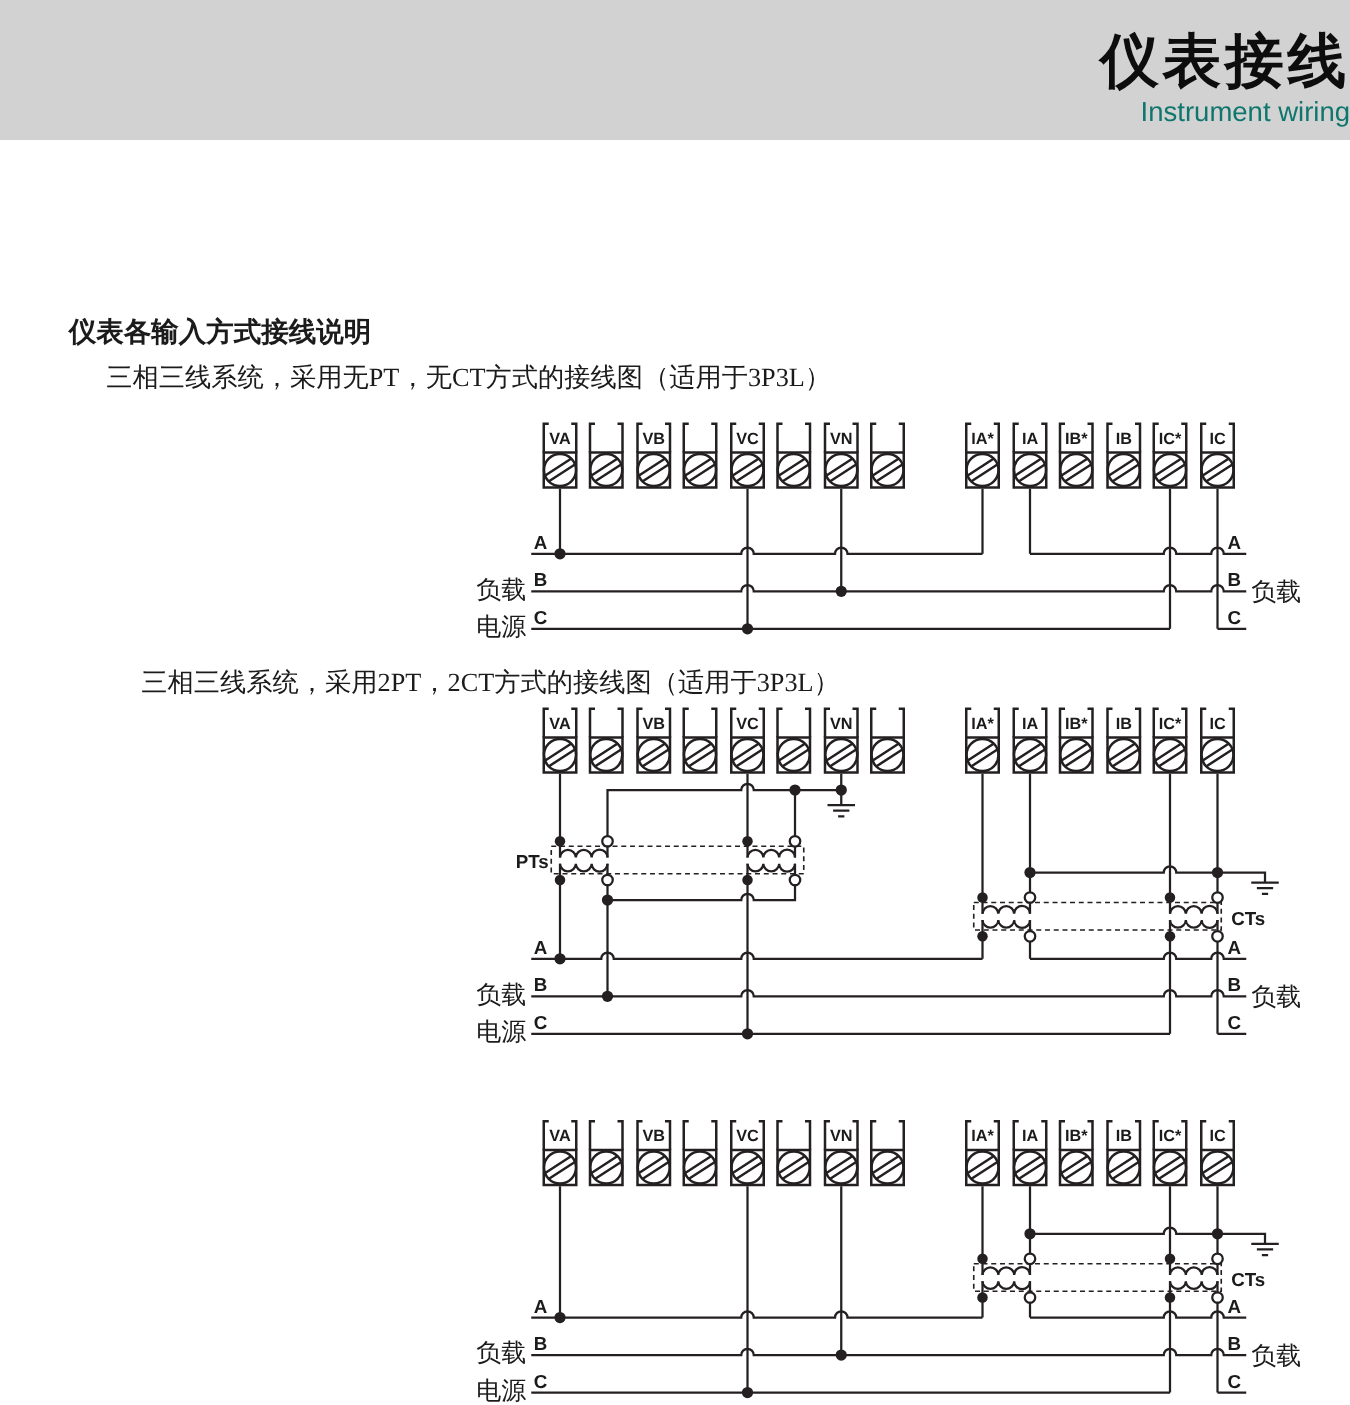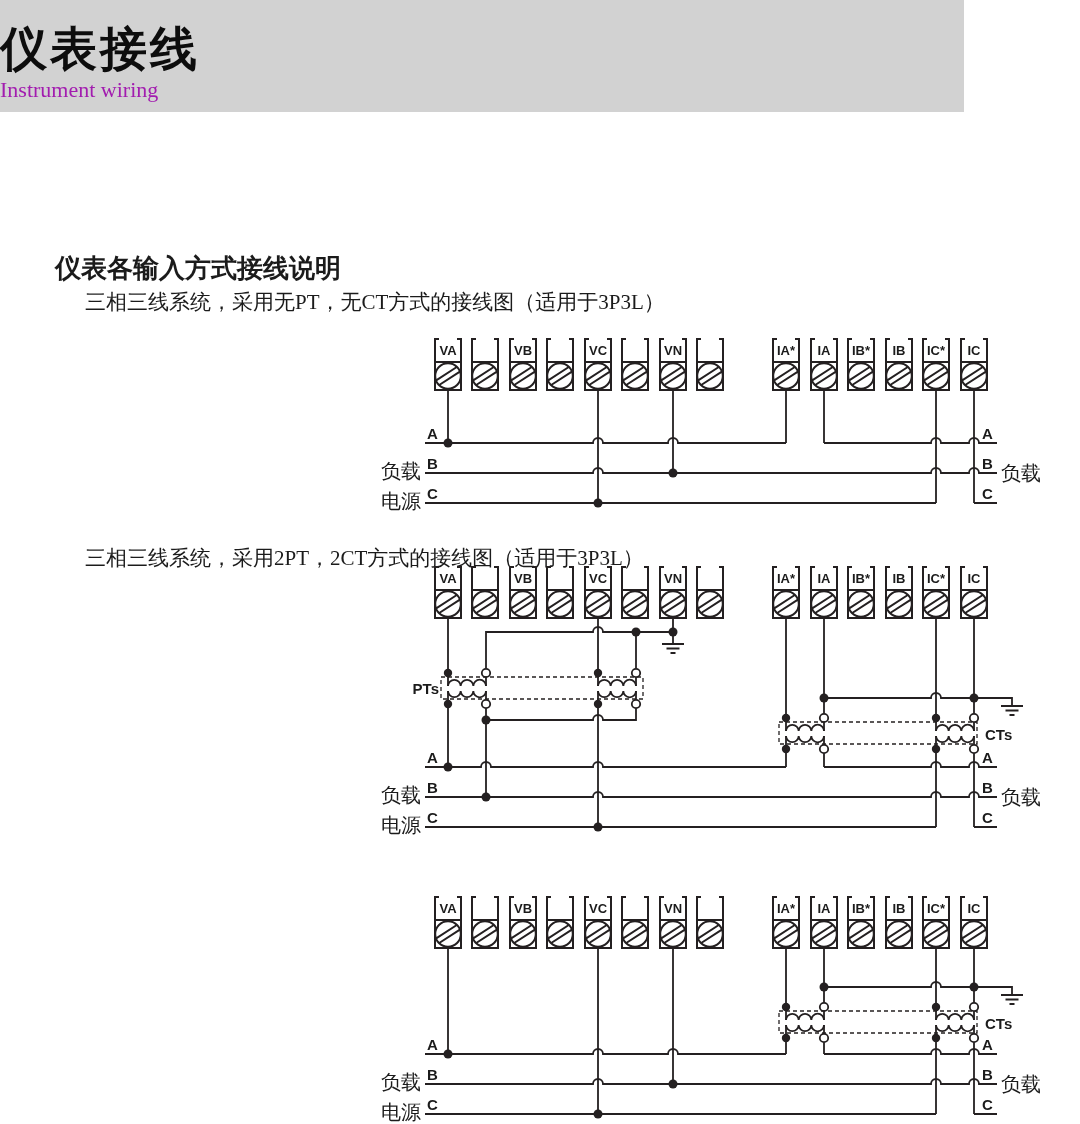--- a/index.html
+++ b/index.html
@@ -1,22 +1,22 @@
 <!DOCTYPE html>
 <html><head>
 <meta charset="utf-8">
 <style>
   html,body{margin:0;padding:0;background:#fff;}
   .page{position:relative;width:1080px;height:1124px;background:#ffffff;overflow:hidden;color:#1b1b1b;}
-  .banner{position:absolute;left:0;top:0;width:964px;height:112px;background:#d2d2d2;text-align:left;}
+  .banner{position:absolute;left:0;top:0;width:1080px;height:112px;background:#d2d2d2;text-align:right;}
   .banner h1{margin:0;padding-top:18px;font-family:"Liberation Sans",sans-serif;font-weight:bold;font-size:47px;letter-spacing:3px;color:#0d0d0d;}
-  .banner .sub{margin-top:-4px;font-family:Liberation Serif, serif;font-size:22px;color:#a21caf;}
-  .heading{position:absolute;left:55px;top:251px;font-family:"Liberation Serif",serif;font-weight:bold;font-size:26px;}
+  .banner .sub{margin-top:-4px;font-family:Liberation Sans, sans-serif;font-size:22px;color:#0f766e;}
+  .heading{position:absolute;left:55px;top:251px;font-family:"Liberation Serif",serif;font-weight:bold;font-size:22px;}
   .caption{position:absolute;left:85px;font-family:"Liberation Serif",serif;font-size:21px;white-space:nowrap;text-align:center;}
-  .cap1{top:288px;} .cap2{top:544px;} .cap3{top:850px;}
+  .cap1{top:288px;} .cap2{top:532px;margin-left:28px;} .cap3{top:850px;}
   svg.diag{position:absolute;left:0;}
   .d1{top:330px;} .d2{top:558px;} .d3{top:888px;}
   .w{stroke:#242021;stroke-width:1.8;fill:none;}
   .w2{stroke:#242021;stroke-width:2;fill:none;}
   .dot{fill:#242021;stroke:none;}
   .opn{fill:#ffffff;stroke:#242021;stroke-width:1.8;}
   .dash{fill:none;stroke:#242021;stroke-width:1.3;stroke-dasharray:4 3;}
   .tl{font-family:"Liberation Sans",sans-serif;font-weight:bold;font-size:13px;text-anchor:middle;fill:#1b1b1b;}
   .ph{font-family:"Liberation Sans",sans-serif;font-weight:bold;font-size:15px;fill:#1b1b1b;}
   .xl{font-family:"Liberation Sans",sans-serif;font-weight:bold;font-size:15px;fill:#1b1b1b;}

